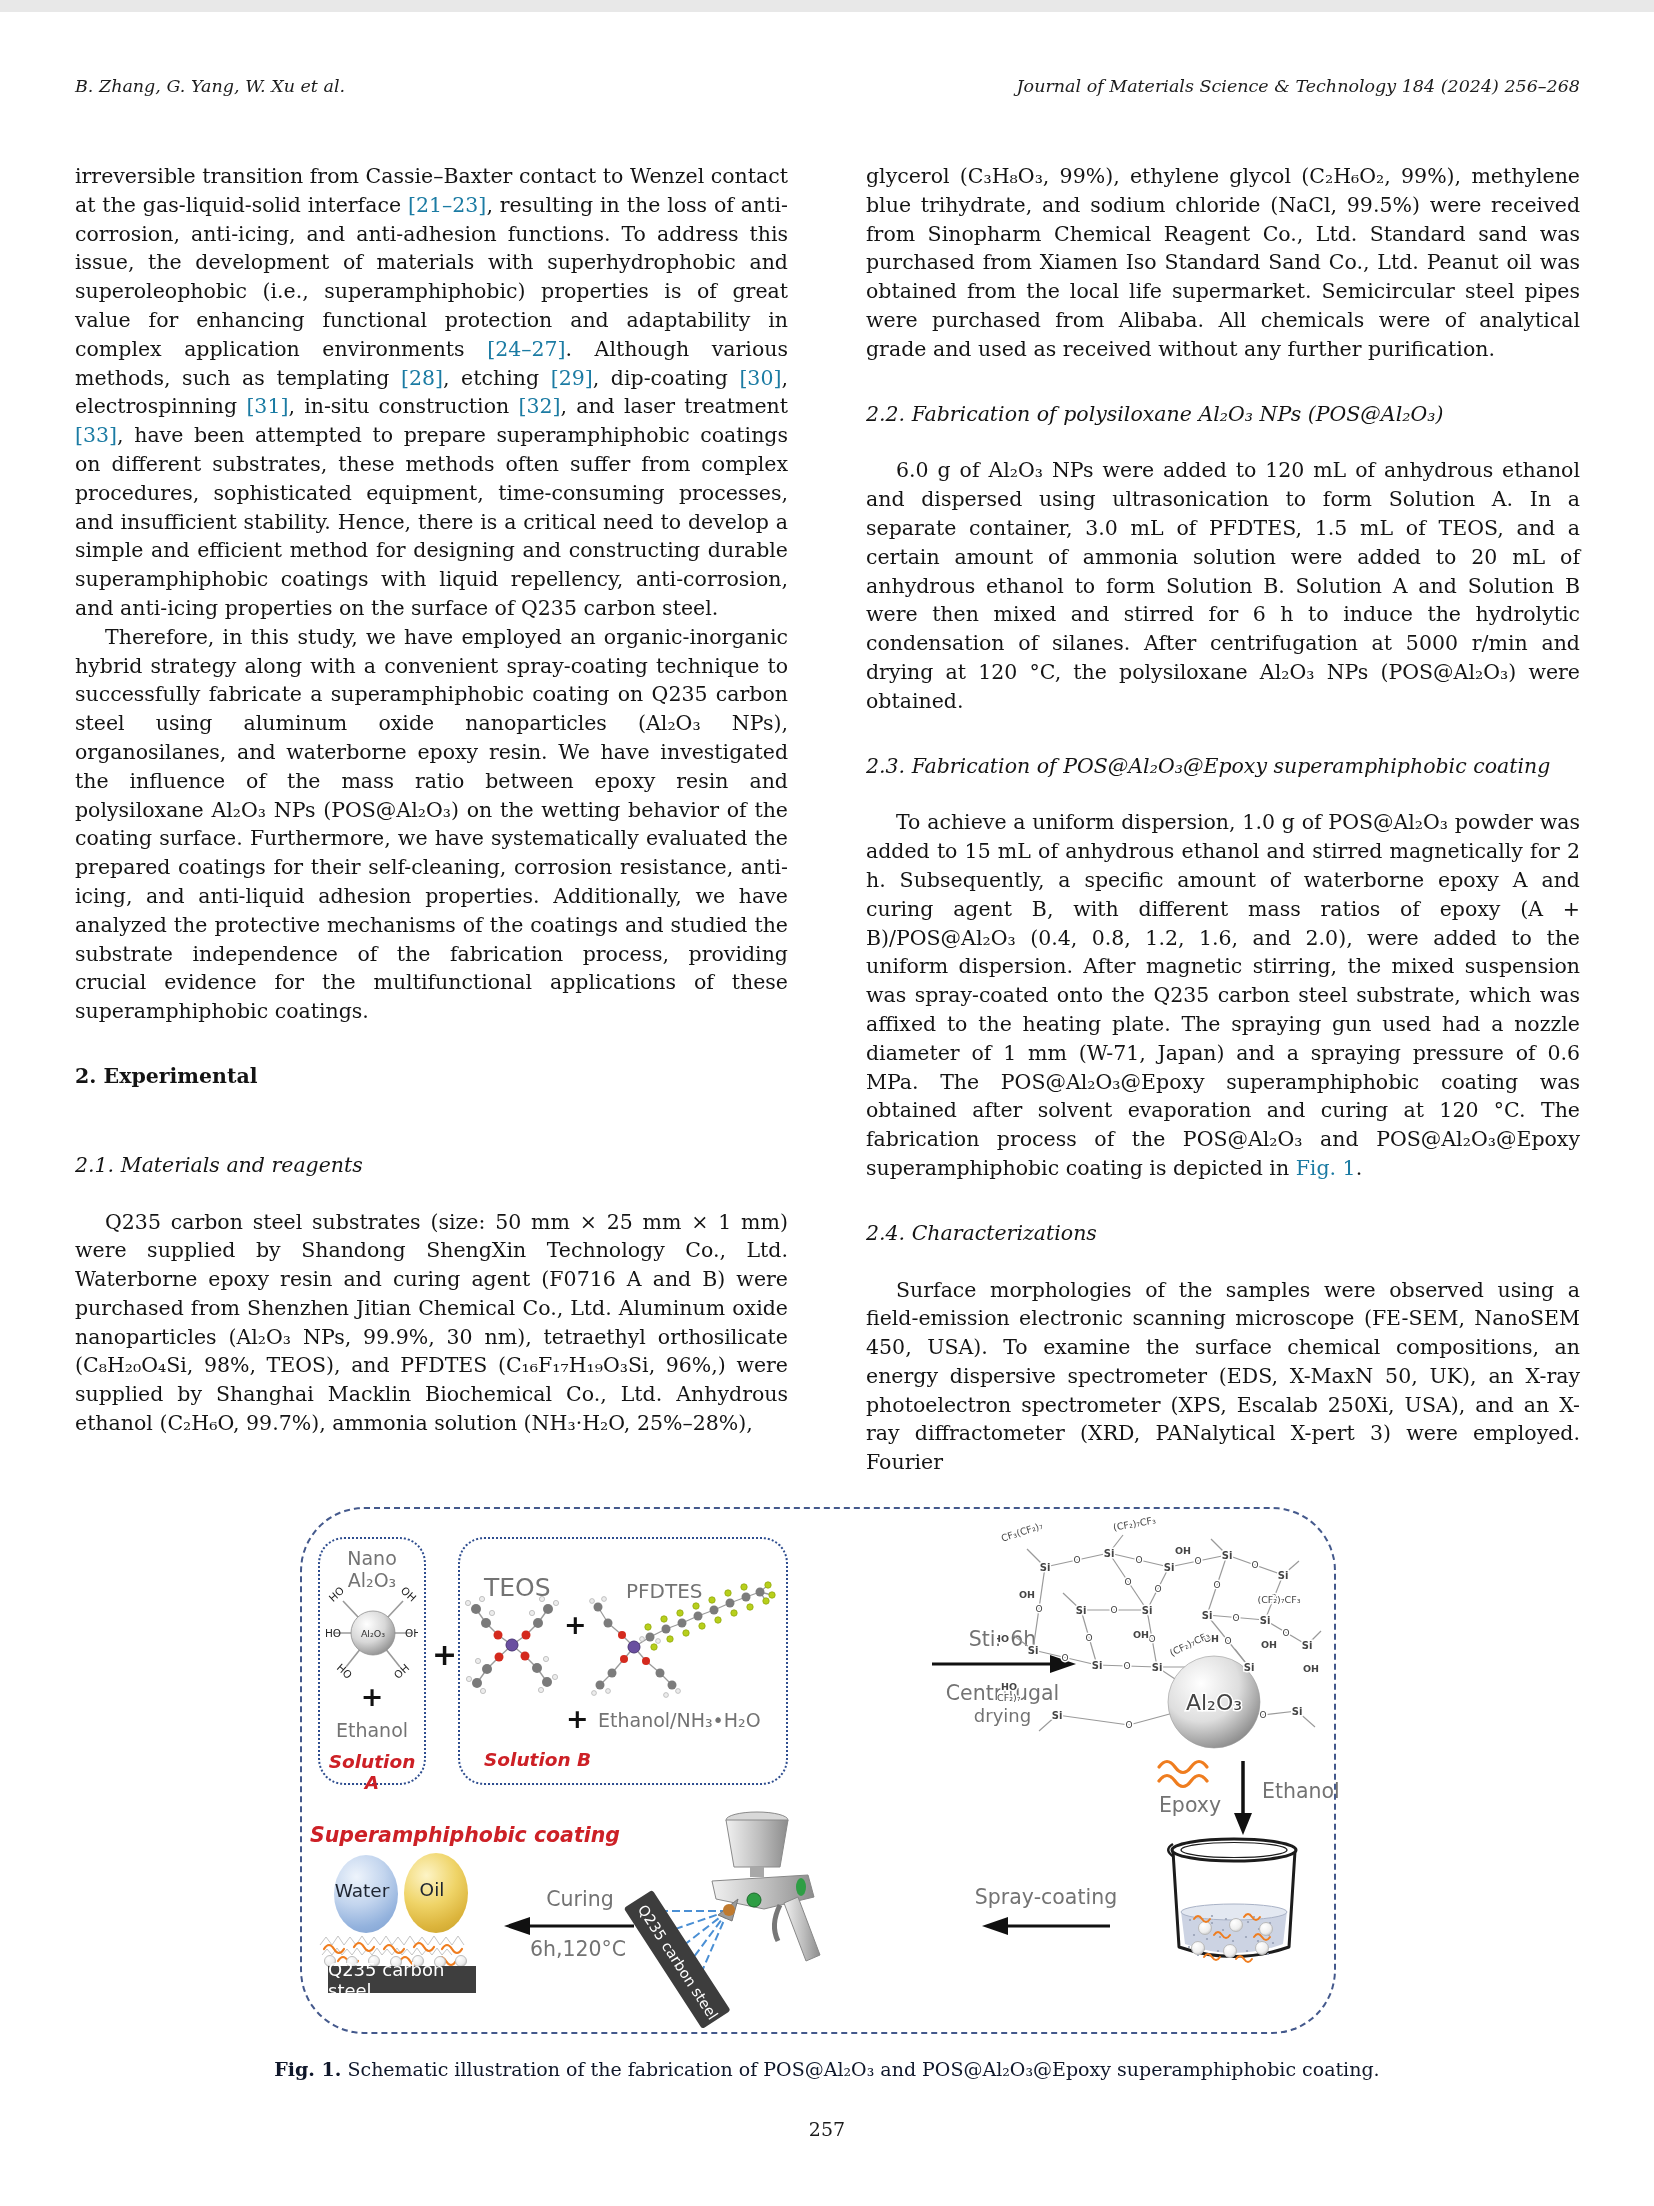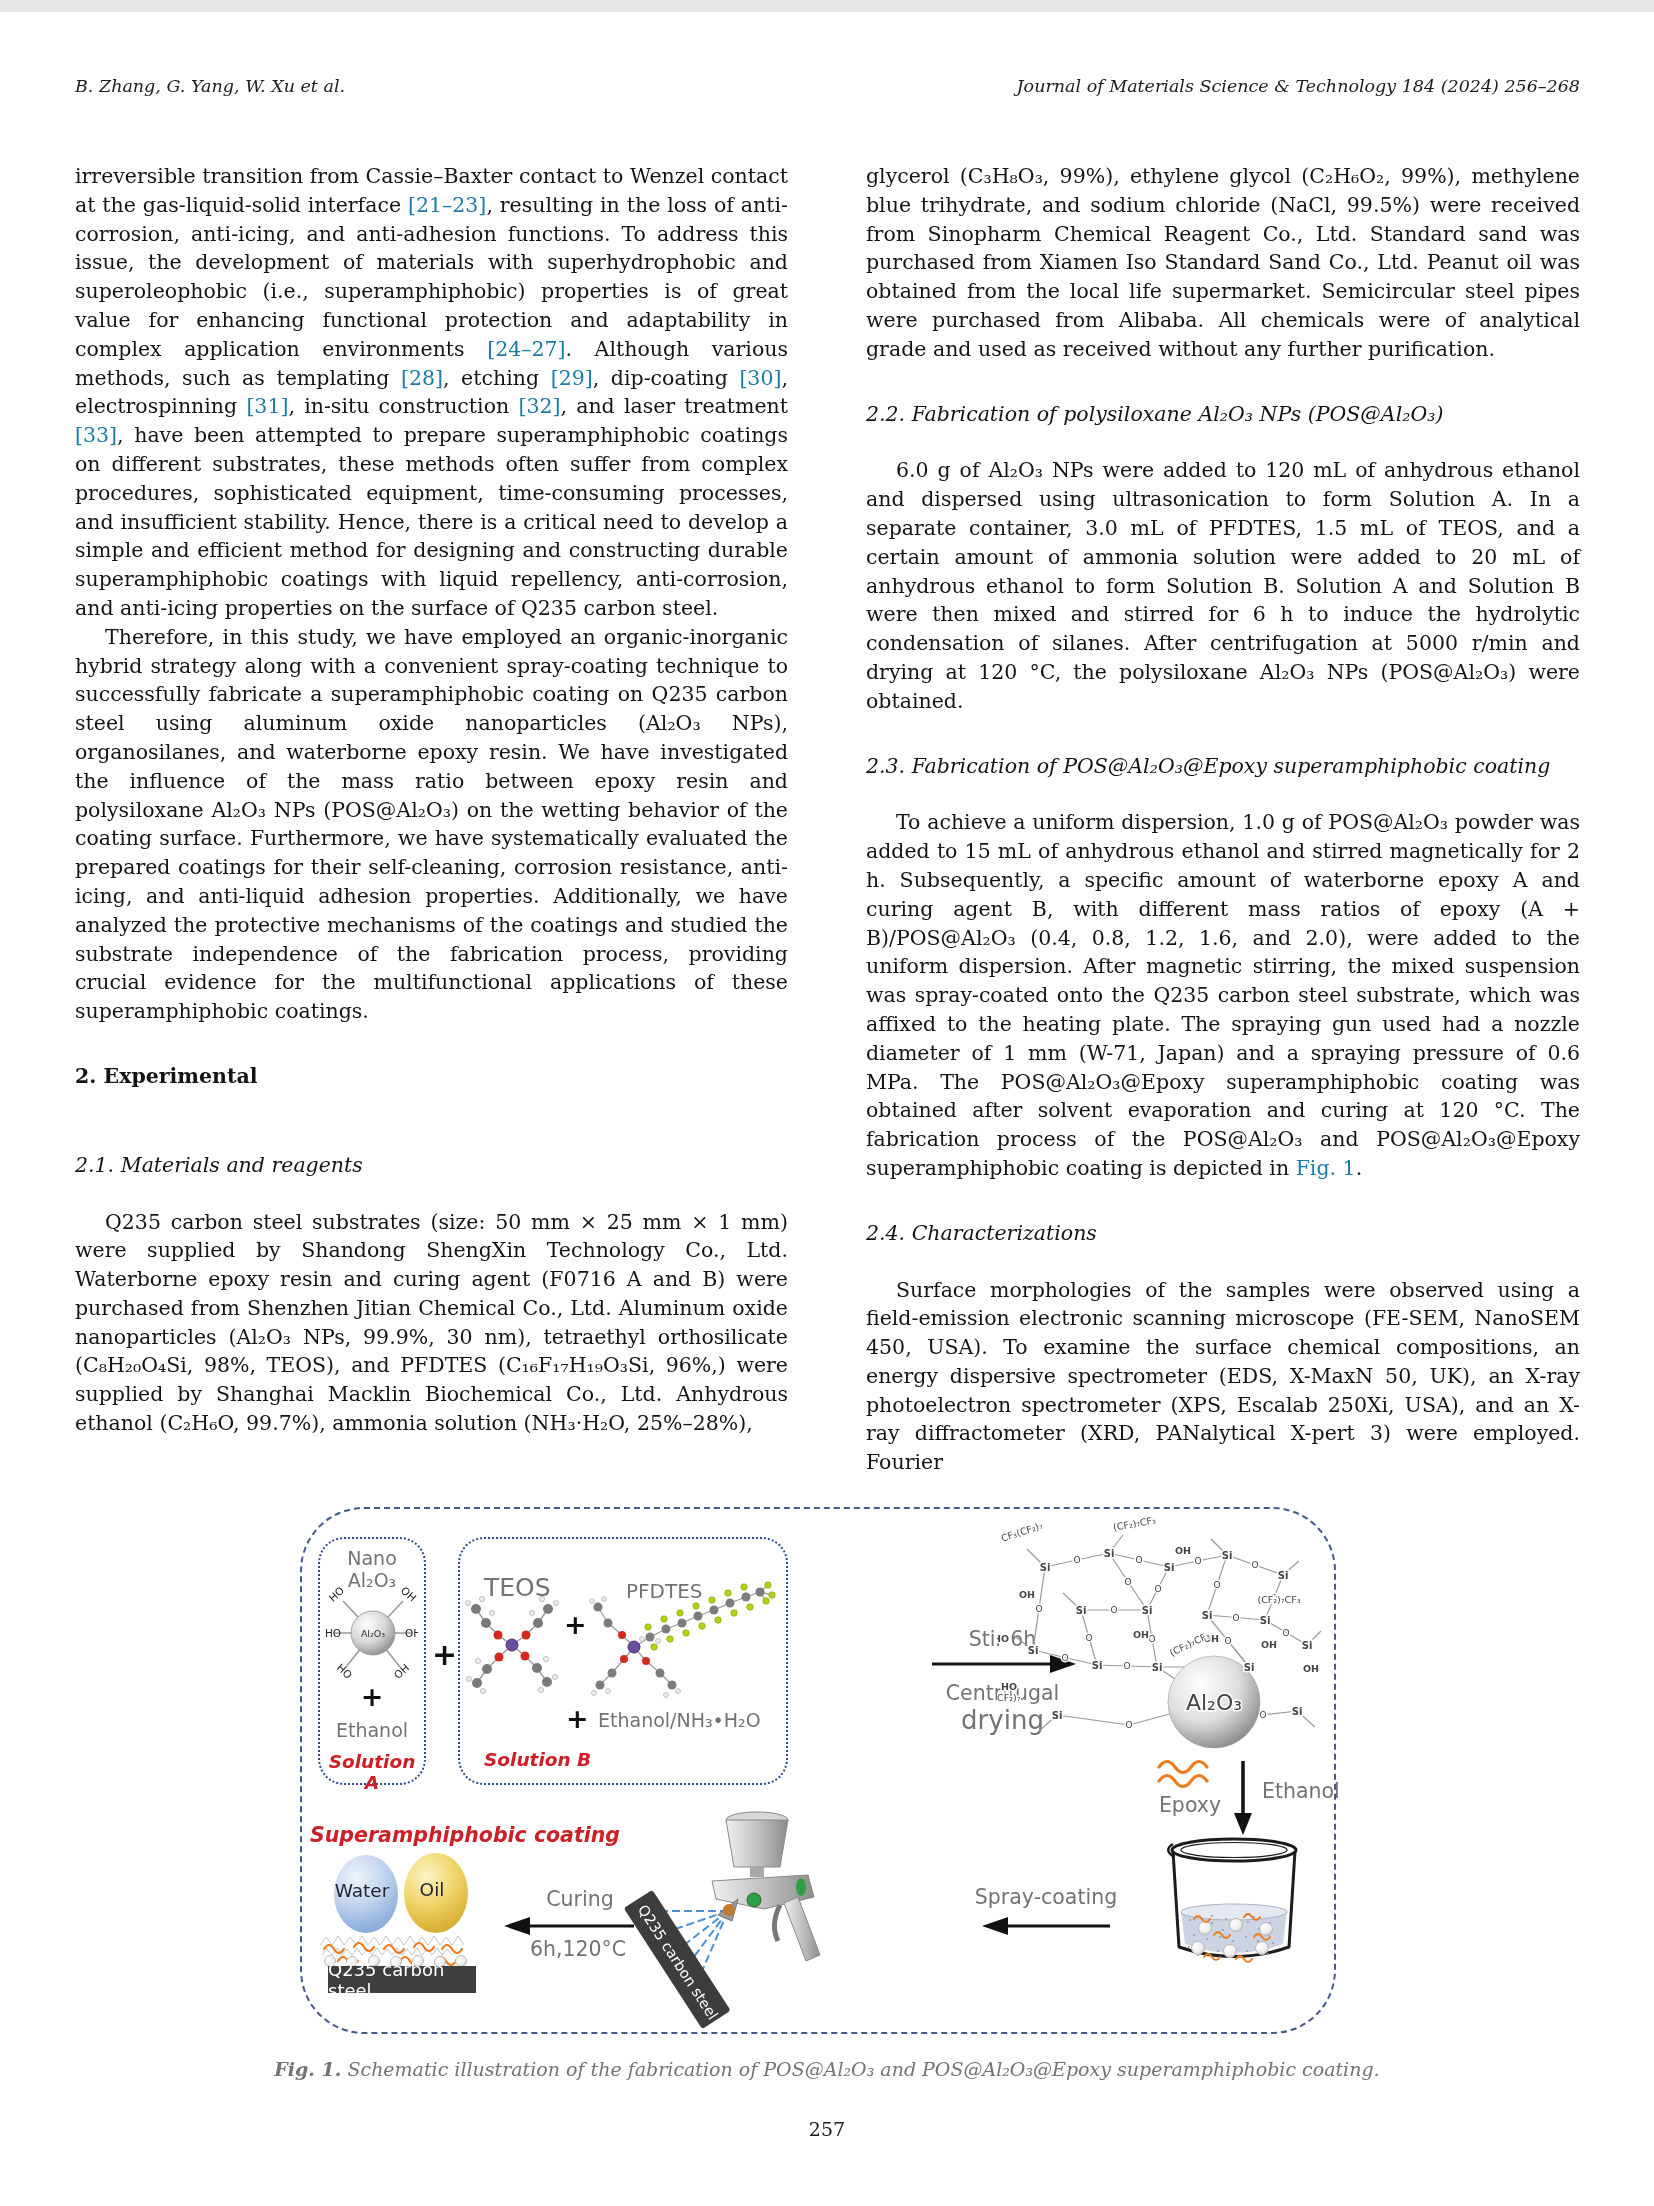--- a/index.html
+++ b/index.html
@@ -28,21 +28,21 @@
   .plus{font-weight:bold;font-size:27px;color:#111;}
   .ctr{text-align:center;}
   .droplet{position:absolute;border-radius:50%;}
   .droplet span{position:absolute;left:0;right:8px;top:32%;text-align:center;
                 font-size:18.5px;color:#1d2430;}
   .water{background:radial-gradient(circle at 35% 28%, #eef4fc 0%, #c3d5ee 40%, #93b2dd 72%, #7b9dcd 100%);}
   .oil{background:radial-gradient(circle at 35% 28%, #fdf4c6 0%, #efd468 42%, #dcb53d 72%, #c59d27 100%);}
   .steelbar{position:absolute;background:#3e3e3e;color:#fff;display:flex;align-items:center;
             justify-content:center;font-size:18px;font-family:"DejaVu Sans",sans-serif;}
   .caption{position:absolute;left:0;width:100%;top:2046px;text-align:center;
-           font-size:19px;color:#737373;font-style:italic;}
+           font-size:19px;color:#0f172a;}
   .caption b{font-weight:bold;}
   .pageno{position:absolute;left:0;width:100%;top:2106px;text-align:center;font-size:19px;}
   .netText{paint-order:stroke;stroke:#ffffff;stroke-width:3px;fill:#444;
            font-family:"DejaVu Sans",sans-serif;}
   svg text{font-family:"DejaVu Sans",sans-serif;}
 </style>
 </head>
 <body>
 
 <div class="page">
@@ -236,21 +236,21 @@
       <div class="flabel red" style="left:24px;top:210px;font-size:18.5px;">Solution B</div>
     </div>
 
     <div class="fg ctr" style="left:618px;top:118px;width:165px;">
       <div class="flabel ctr" style="position:static;font-size:20.5px;">Stir 6h</div>
       <svg width="150" height="26" viewBox="0 0 150 26">
         <line x1="4" y1="13" x2="124" y2="13" stroke="#111" stroke-width="3"></line>
         <polygon points="122,4 148,13 122,22" fill="#111"></polygon>
       </svg>
       <div class="flabel ctr" style="position:static;font-size:20.5px;">Centrifugal</div>
-      <div class="flabel ctr" style="position:static;font-size:26px;">drying</div>
+      <div class="flabel ctr" style="position:static;font-size:18px;">drying</div>
     </div>
 
     <svg class="fg" id="net" style="left:695px;top:6px;" width="332" height="298" viewBox="0 0 332 298">
       <defs>
         <radialGradient id="netG" cx="36%" cy="30%" r="75%">
           <stop offset="0%" stop-color="#ffffff"></stop>
             <stop offset="55%" stop-color="#dedede"></stop>
             <stop offset="100%" stop-color="#8a8a8a"></stop>
         </radialGradient>
       </defs>

